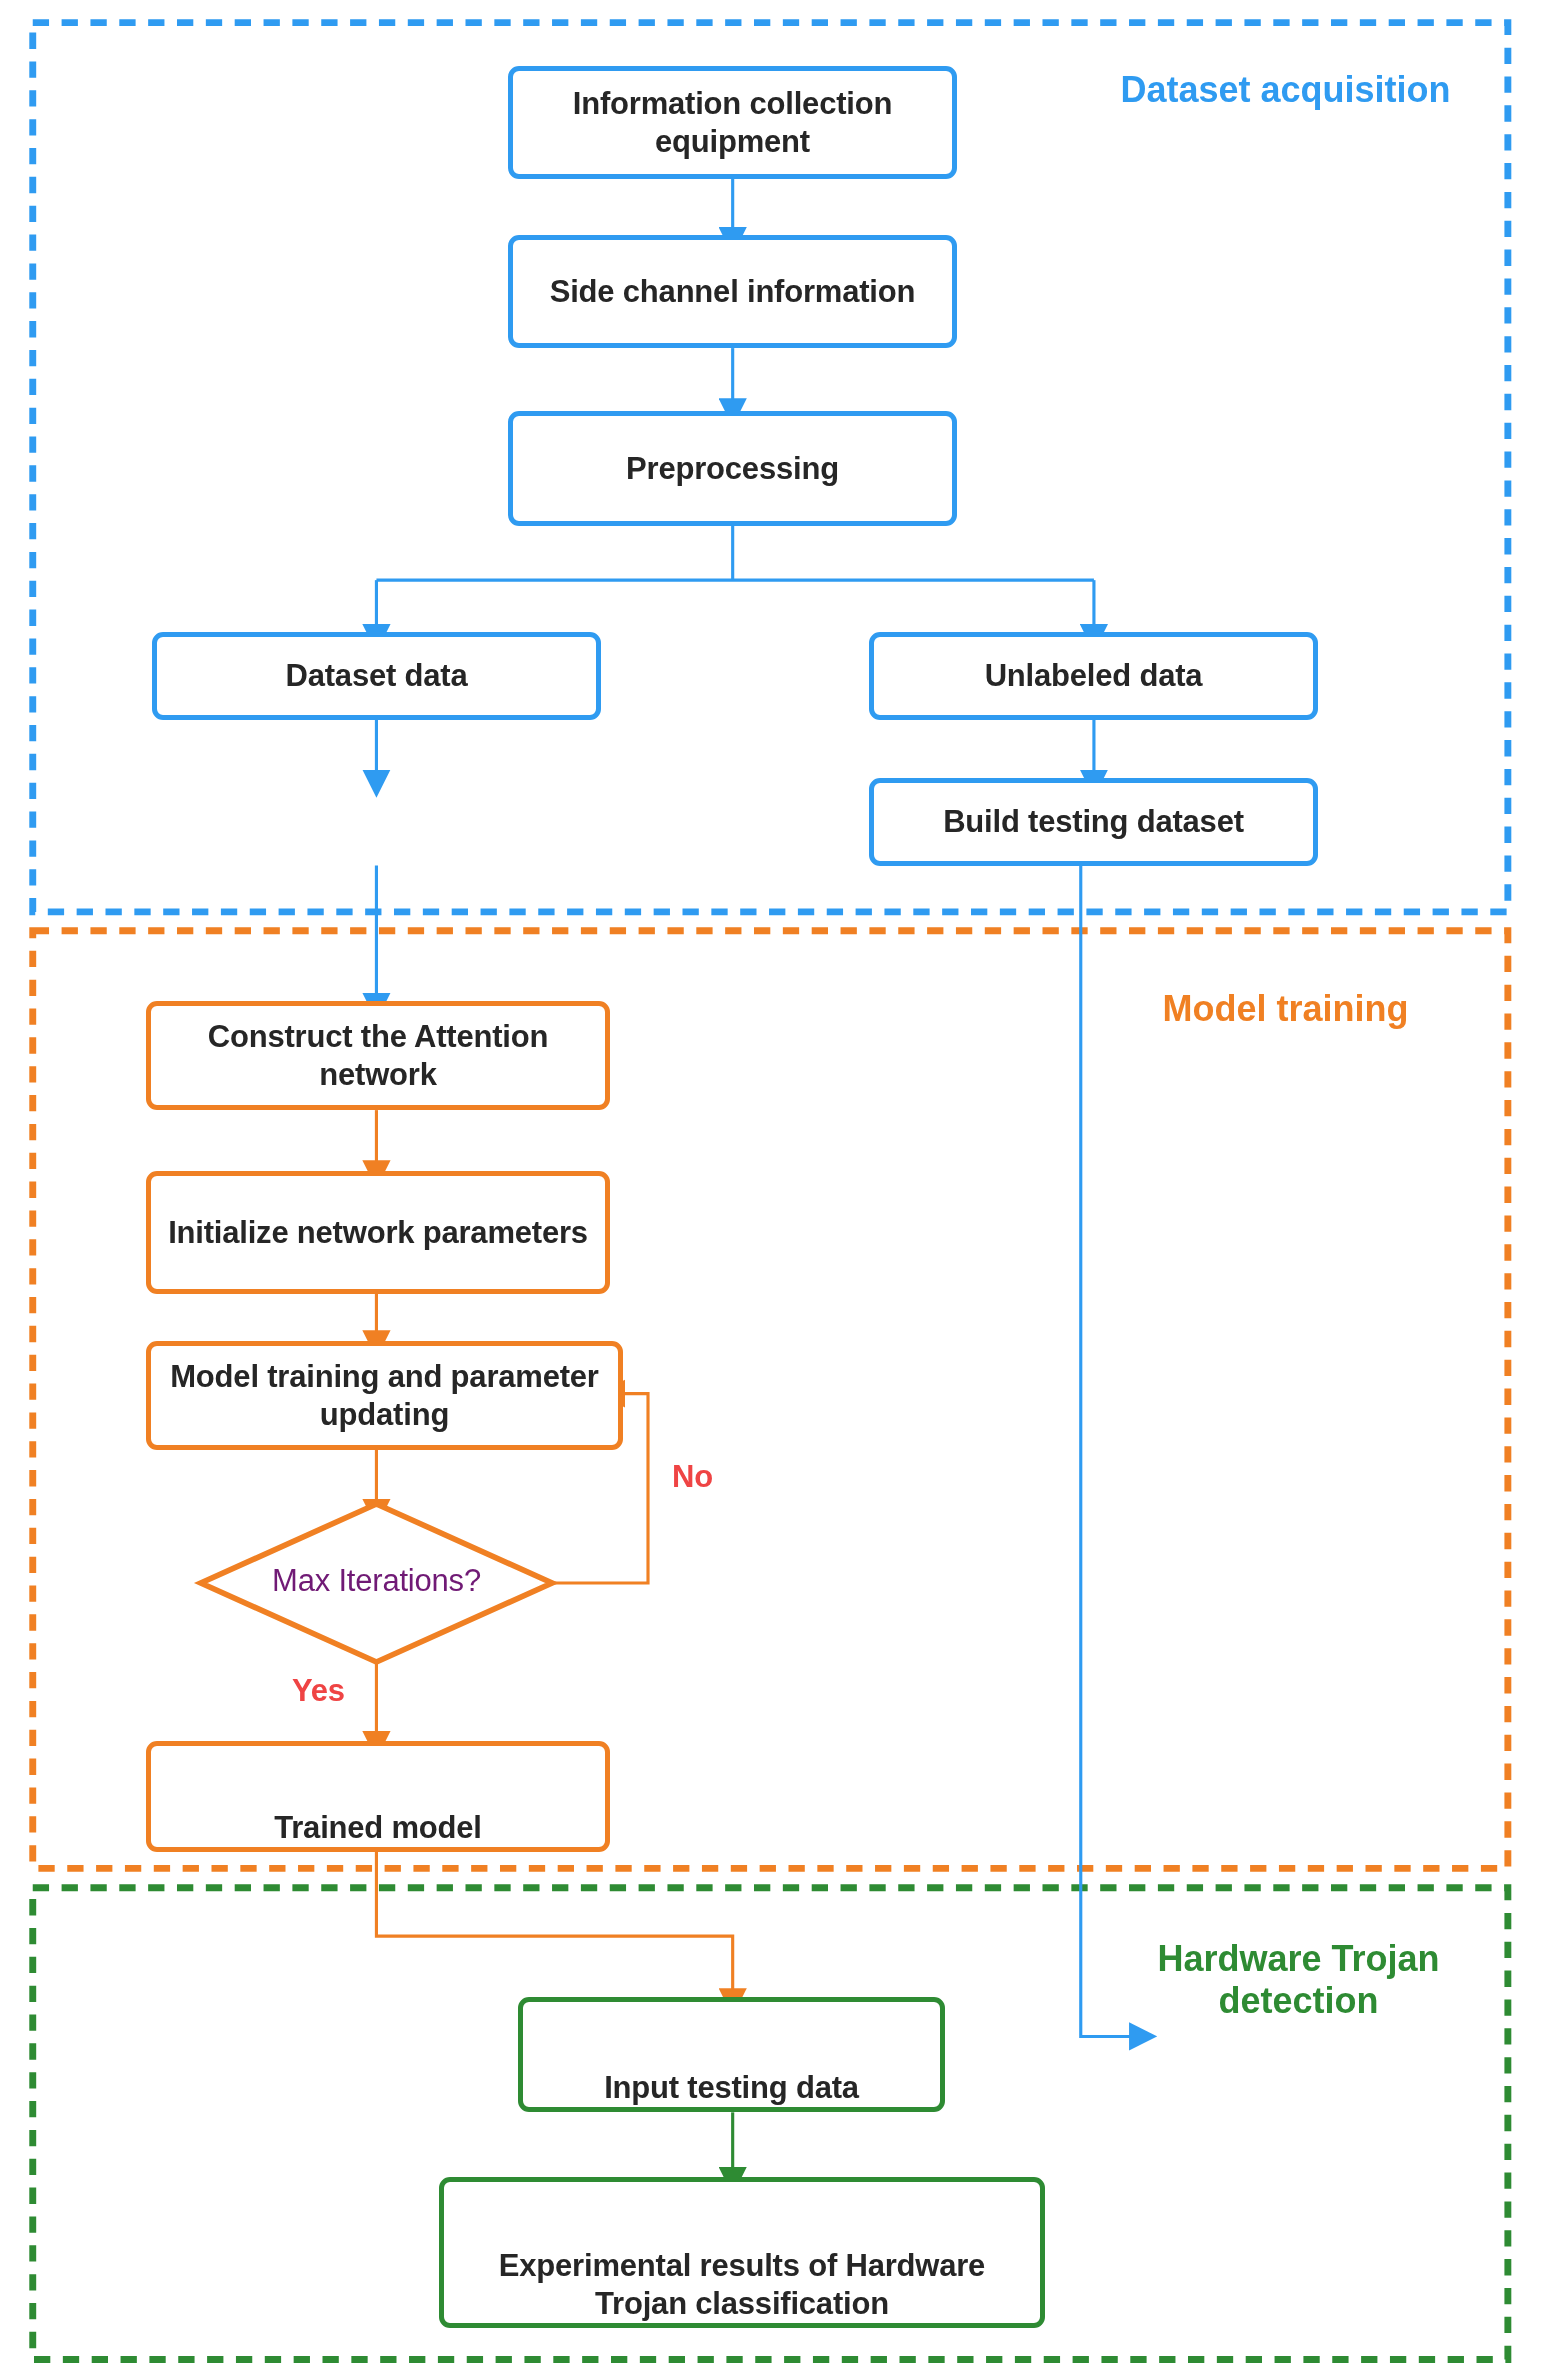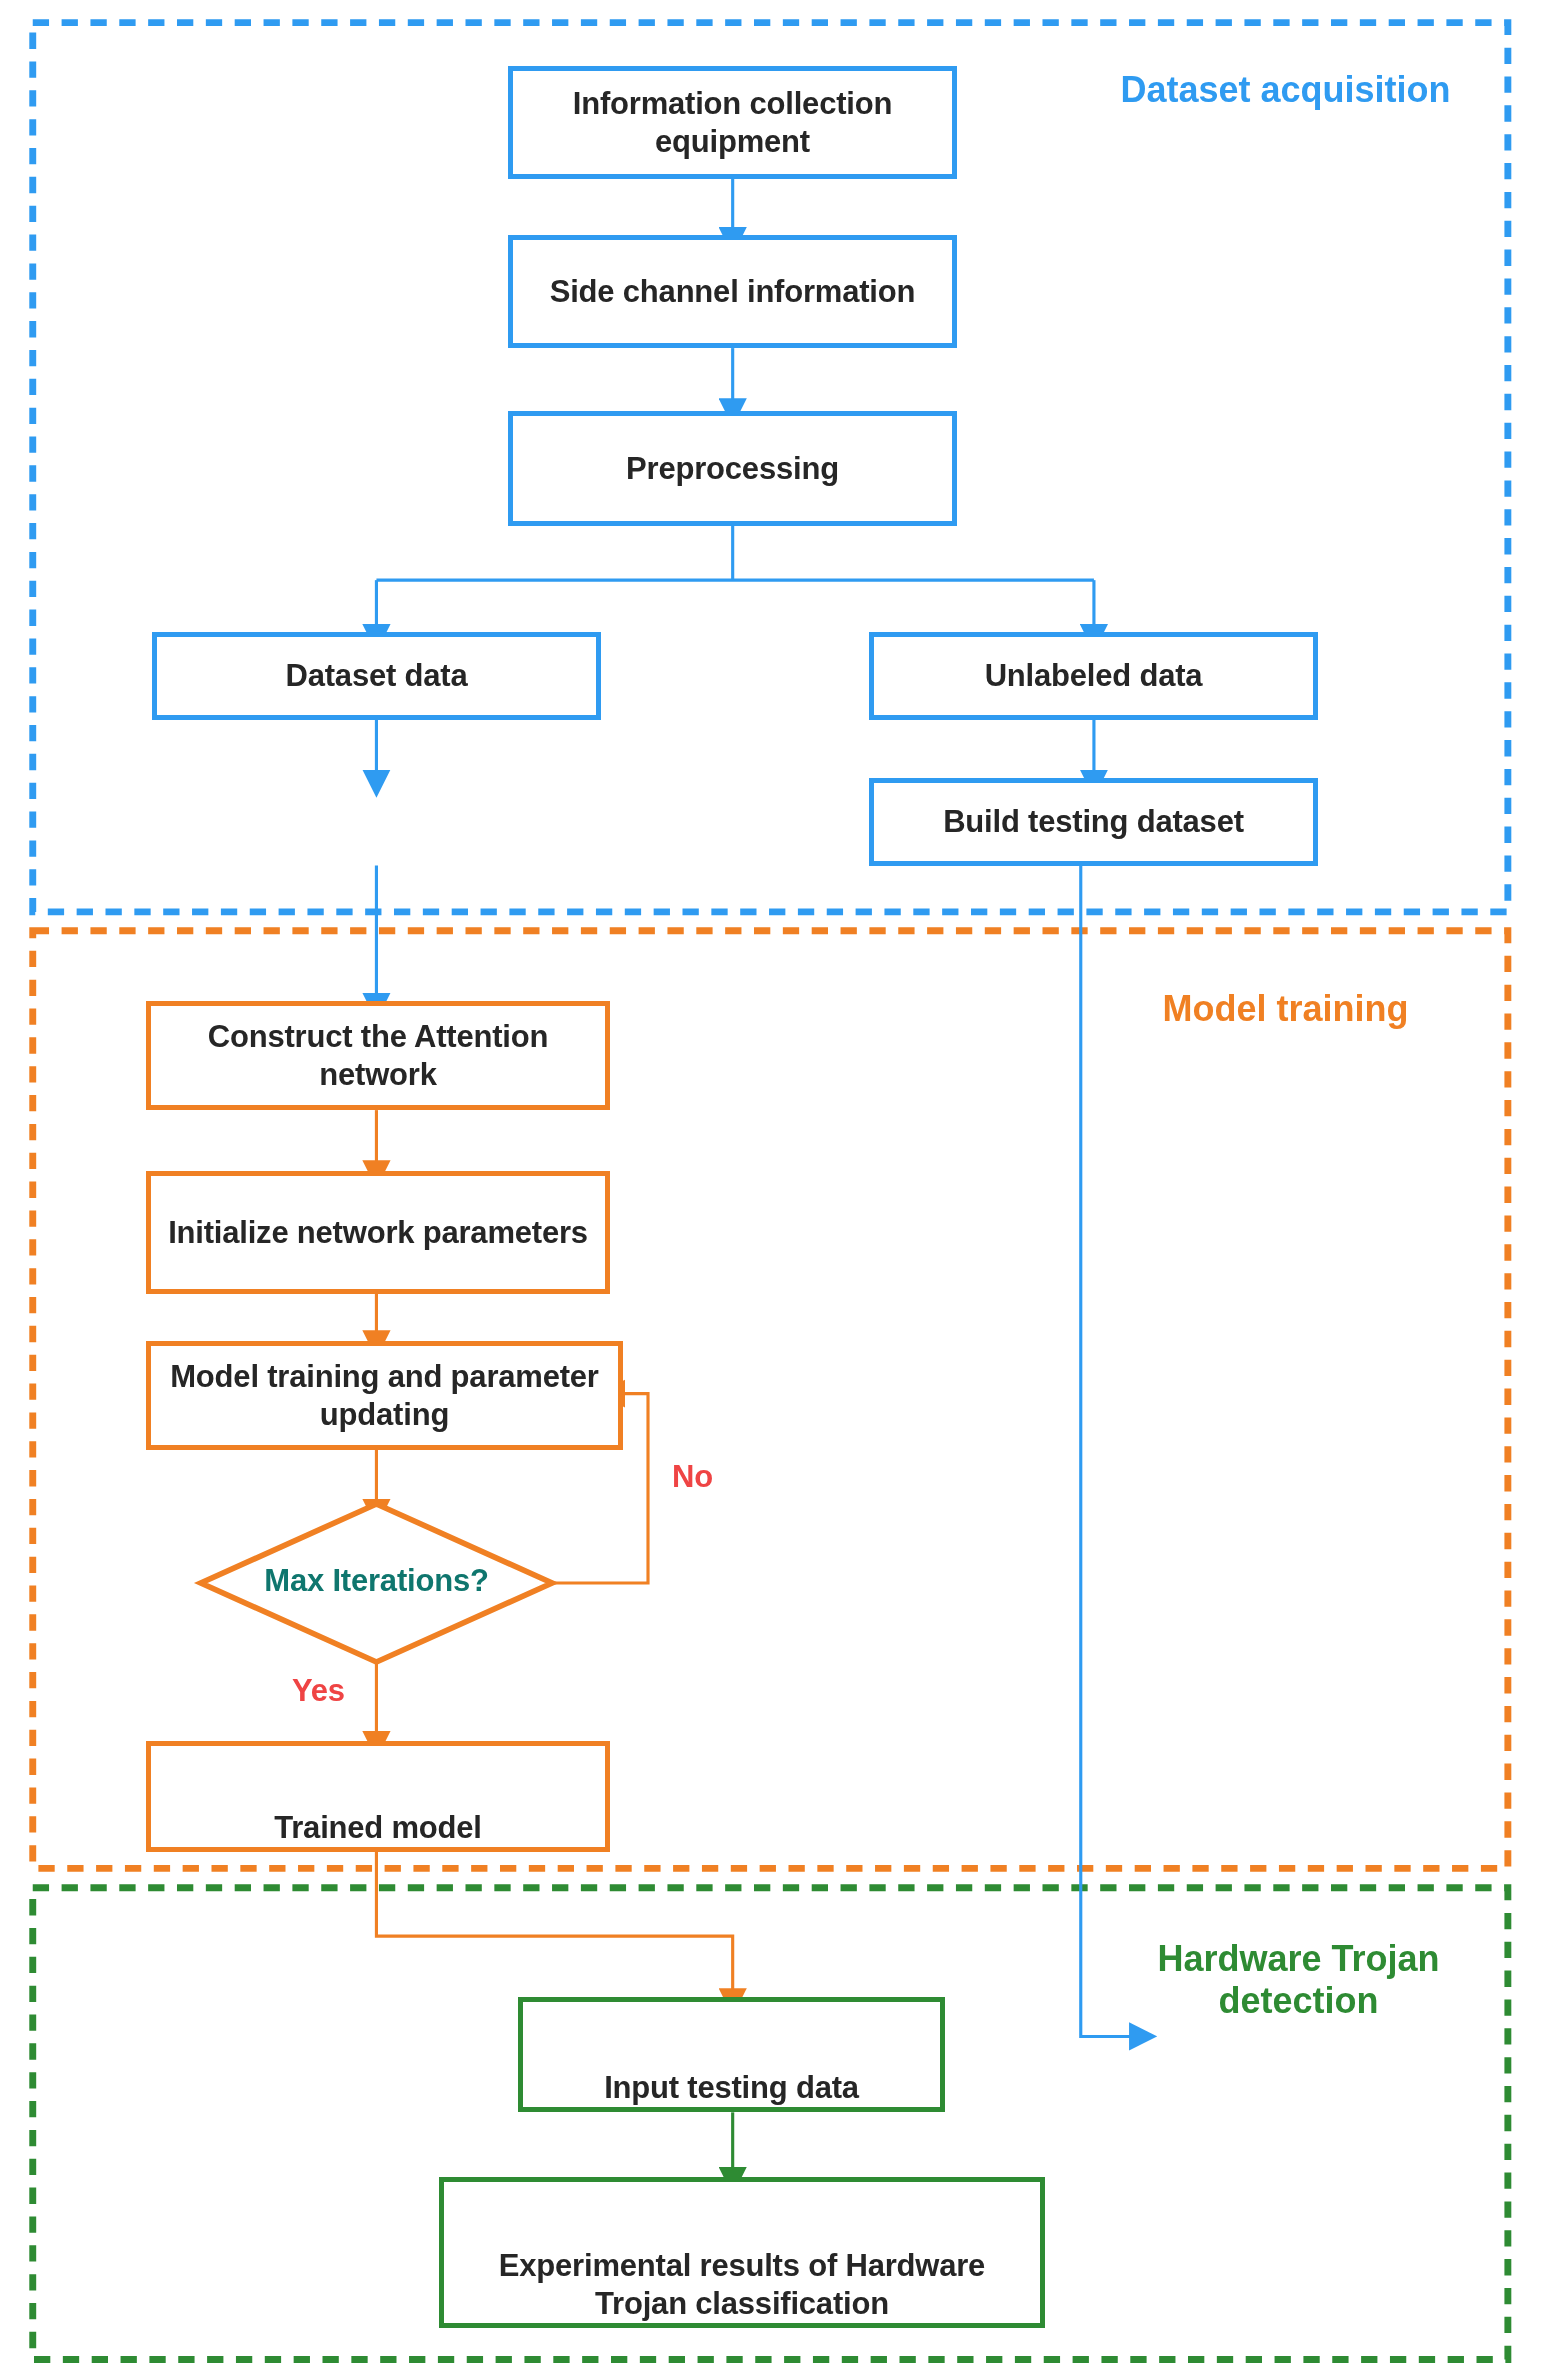--- a/index.html
+++ b/index.html
@@ -29,20 +29,21 @@
     box-sizing: border-box;
     background: #ffffff;
     display: flex;
     align-items: center;
     justify-content: center;
     text-align: center;
     font-weight: bold;
     color: #262626;
     line-height: 1.22;
     letter-spacing: -0.2px;
+    border-radius: 11px;
   }
   .node.blue   { border: 5.6px solid #2f9bf1; }
   .node.orange { border: 5.6px solid #f08023; }
   .node.green  { border: 5.6px solid #2e8b33; align-items: flex-end; }
 
   .node span { display: block; padding: 0 6.3px; }
 
   .region-label {
     position: absolute;
     font-weight: bold;
@@ -55,22 +56,22 @@
   .rl-green  { color: #2e8b33; }
 
   .edge-label {
     position: absolute;
     font-weight: bold;
     color: #ef4444;
     letter-spacing: -0.2px;
   }
   .diamond-text {
     position: absolute;
-    font-weight: bold;
-    color: #0f766e;
+    font-weight: normal;
+    color: #701a75;
     text-align: center;
     letter-spacing: -0.2px;
   }
 </style>
 </head>
 <body>
 
 <div id="canvas">
 
   <svg class="layer" viewBox="0 0 2463 3790">

